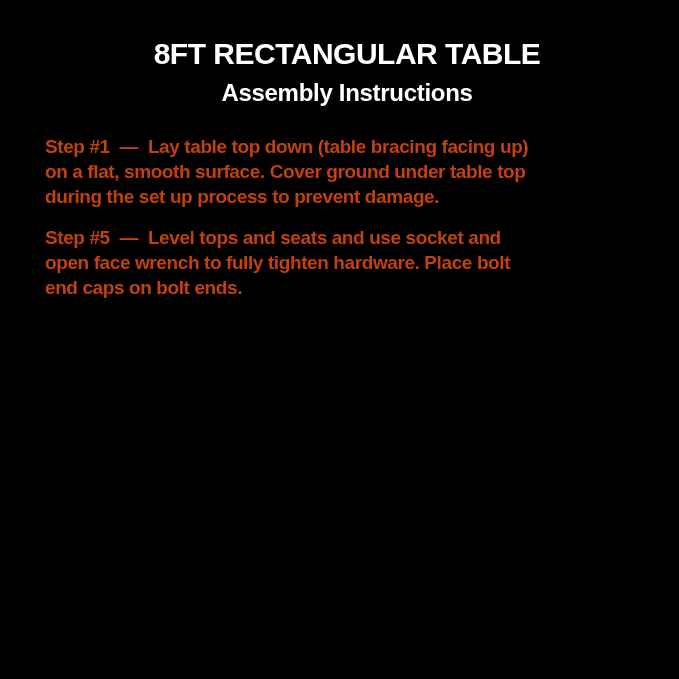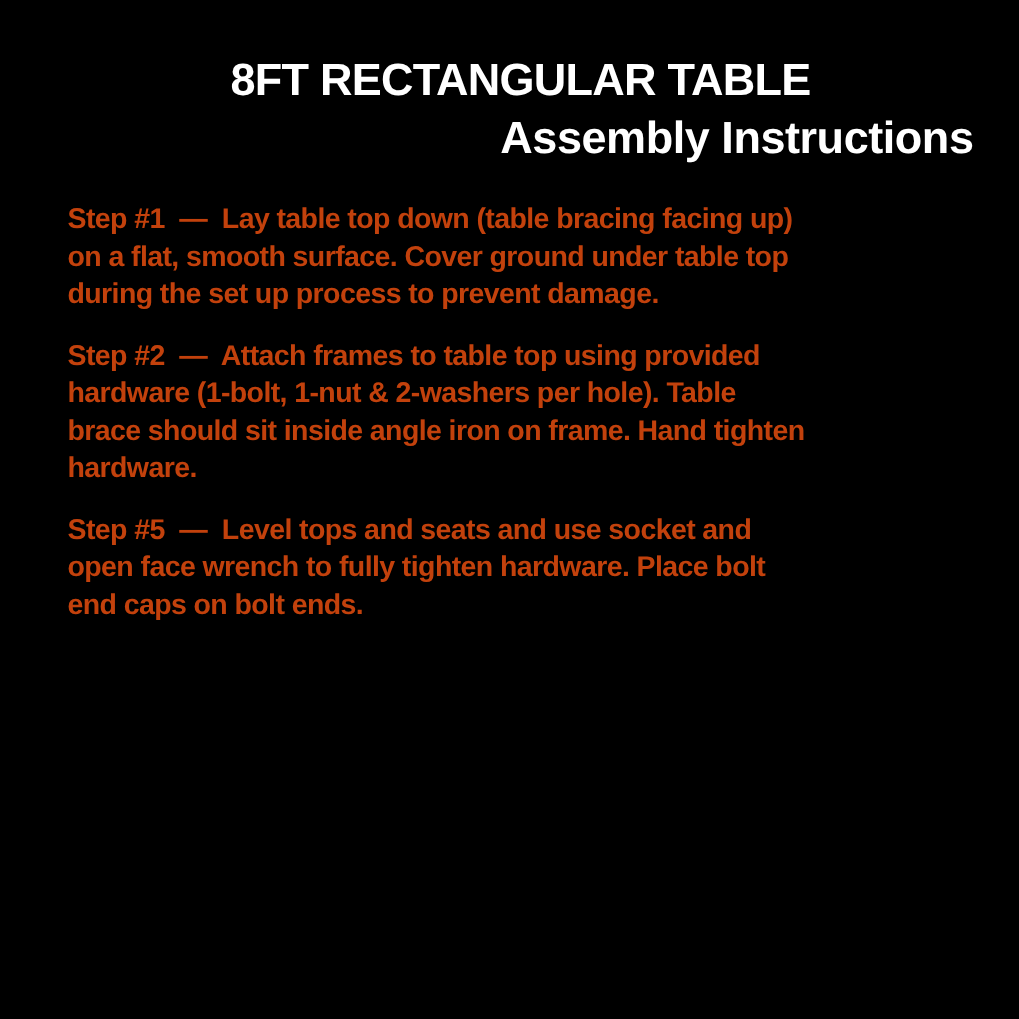--- a/index.html
+++ b/index.html
@@ -24,22 +24,22 @@
     margin: 0;
     text-align: center;
     font-size: 30px;
     line-height: 36px;
     font-weight: 800;
     letter-spacing: -0.5px;
     color: #ffffff;
   }
   .subtitle {
     margin: 6px 0 0 0;
-    text-align: right;
-    font-size: 30px;
+    text-align: center;
+    font-size: 24px;
     line-height: 30px;
     font-weight: 800;
     letter-spacing: -0.3px;
     color: #ffffff;
   }
   .steps {
     margin-top: 26px;
     max-width: 605px;
   }
   .step {
@@ -56,21 +56,17 @@
 <body>
 
 <div class="card">
   <h1 class="title">8FT RECTANGULAR TABLE</h1>
   <h2 class="subtitle">Assembly Instructions</h2>
 
   <div class="steps">
     <p class="step">Step #1&nbsp; —&nbsp; Lay table top down (table bracing facing up)
 on a flat, smooth surface. Cover ground under table top
 during the set up process to prevent damage.</p>
-    <p class="step">Step #2&nbsp; —&nbsp; Attach frames to table top using provided
-hardware (1-bolt, 1-nut &amp; 2-washers per hole). Table
-brace should sit inside angle iron on frame. Hand tighten
-hardware.</p>
     <p class="step">Step #5&nbsp; —&nbsp; Level tops and seats and use socket and
 open face wrench to fully tighten hardware. Place bolt
 end caps on bolt ends.</p>
   </div>
 </div>
 
 </body></html>

